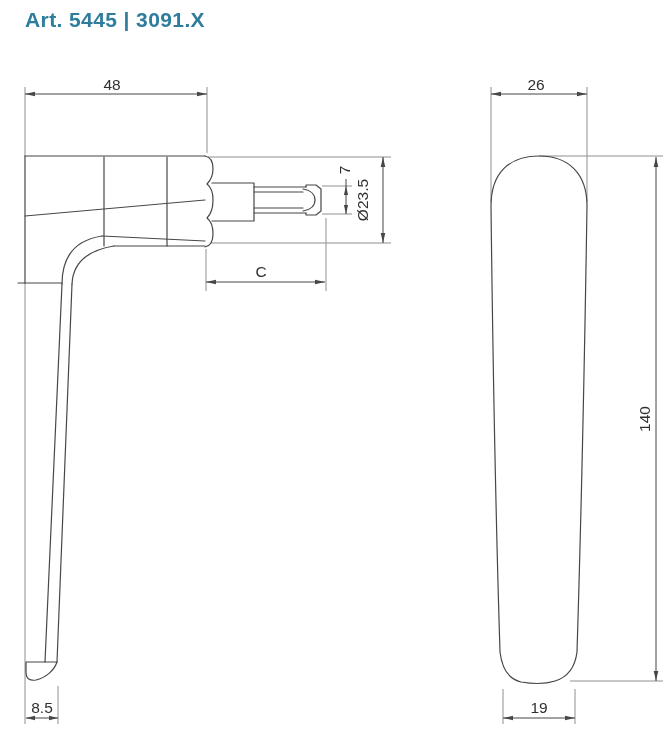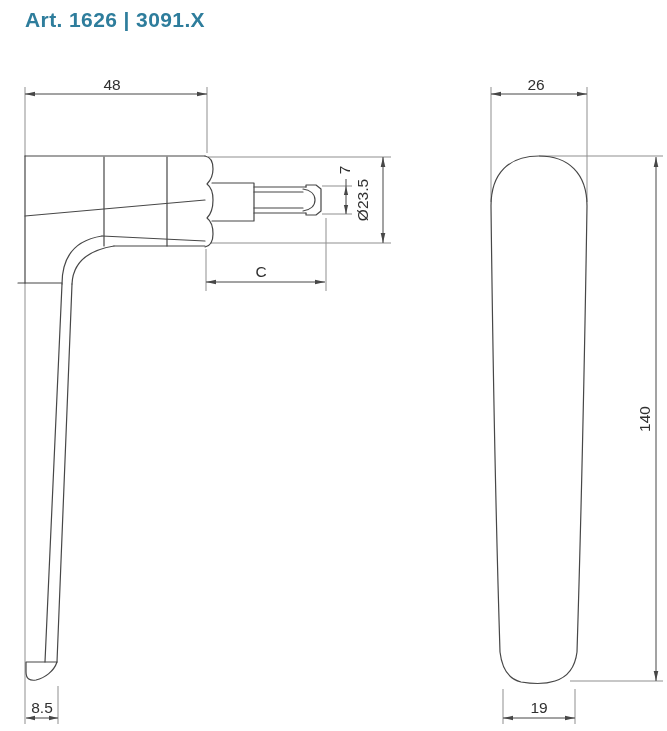--- a/index.html
+++ b/index.html
@@ -23,21 +23,21 @@
   text.dimtxt{
     font-family:"Liberation Sans", sans-serif;
     font-size:15.5px;fill:#303030;
   }
 </style>
 </head>
 <body>
 
 <div id="stage">
 
-  <div id="title">Art. 1626 | 3091.X</div>
+  <div id="title">Art. 5445 | 3091.X</div>
 
   <svg width="667" height="731" viewBox="0 0 667 731">
 
     <g>
 
       <g>
         <path class="ext" d="M25,87 V156"></path>
         <path class="ext" d="M25,283 V724"></path>
         <path class="ext" d="M207,87 V153"></path>
         <path class="ext" d="M208,157 H391"></path>

